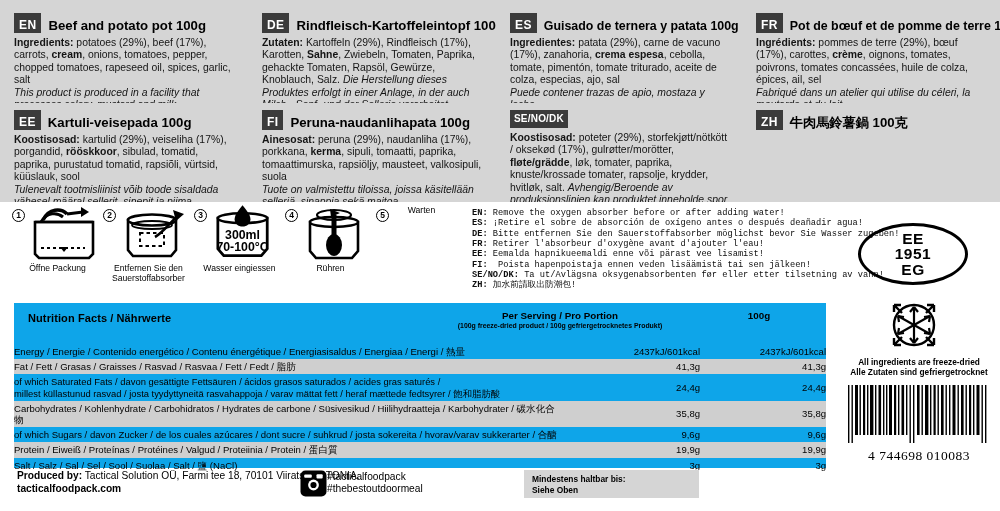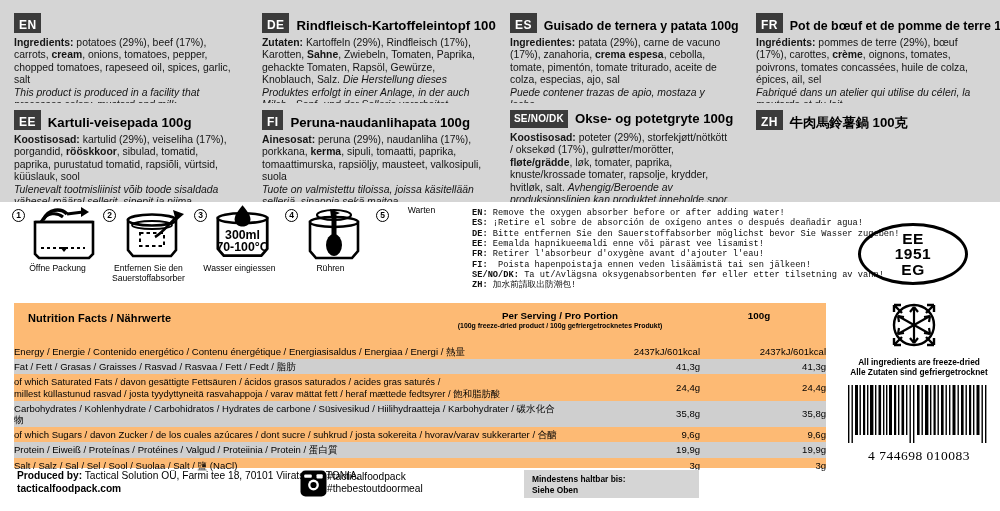--- a/index.html
+++ b/index.html
@@ -56,21 +56,21 @@
   .notes {
     position: absolute; left: 462px; top: 3px; width: 372px;
     font-size: 8.7px; line-height: 10.35px; color: #0d0d0d; font-family: Liberation Mono, monospace;
   }
   .notes div { white-space: nowrap; }
   .notes b { font-weight: bold; }
 
   
   .nutri {
     position: absolute; left: 14px; top: 303px; width: 812px; height: 165px;
-    background: #fdba74;
+    background: #0ea5e9;
   }
   .nutri-title { font-size: 11px; font-weight: bold; padding: 9px 0 0 14px; letter-spacing: .1px; }
   .nutri-head {
     position: absolute; right: 4px; top: 7px; width: 420px;
     display: flex; justify-content: flex-end; align-items: flex-start;
   }
   .col-serving { width: 272px; text-align: center; }
   .col-serving .t1 { font-size: 9.8px; font-weight: bold; }
   .col-serving .t2 { font-size: 6.9px; font-weight: bold; margin-top: 1px; }
   .col-100 { width: 126px; text-align: center; font-size: 9.8px; font-weight: bold; padding-top: 0px; }
@@ -124,20 +124,21 @@
 </head>
 <body>
 
 <div class="label">
 
   <div class="ingredients-block">
 
     <div class="lang-cell">
       <div class="lang-head">
         <span class="lang-tag">EN</span>
+        <span class="lang-title">Beef and potato pot 100g</span>
       </div>
       <div class="ing-text">
         <b>Ingredients:</b>
         <span>potatoes (29%), beef (17%), carrots, <b>cream</b>, onions, tomatoes, pepper, chopped tomatoes, rapeseed oil, spices, garlic, salt</span>
         <i style="display:block">This product is produced in a facility that processes celery, mustard and milk.</i>
       </div>
     </div>
 
     <div class="lang-cell">
       <div class="lang-head">
@@ -194,21 +195,20 @@
       <div class="ing-text">
         <b>Ainesosat:</b>
         <span>peruna (29%), naudanliha (17%), porkkana, <b>kerma</b>, sipuli, tomaatti, paprika, tomaattimurska, rapsiöljy, mausteet, valkosipuli, suola</span>
         <i style="display:block">Tuote on valmistettu tiloissa, joissa käsitellään selleriä, sinappia sekä maitoa.</i>
       </div>
     </div>
 
     <div class="lang-cell r2">
       <div class="lang-head">
         <span class="lang-tag wide">SE/NO/DK</span>
-        <span class="lang-title">Okse- og potetgryte 100g</span>
       </div>
       <div class="ing-text">
         <b>Koostisosad:</b>
         <span>poteter (29%), storfekjøtt/nötkött / oksekød (17%), gulrøtter/morötter, <b>fløte/grädde</b>, løk, tomater, paprika, knuste/krossade tomater, rapsolje, krydder, hvitløk, salt. </span><i>Avhengig/Beroende av produksjonslinjen kan produktet inneholde spor av selleri, sennep og melk/mjølk.</i>
       </div>
     </div>
 
     <div class="lang-cell r2">
       <div class="lang-head">
         <span class="lang-tag">ZH</span>
@@ -287,22 +287,22 @@
         <div class="step-num">5</div>
         <div class="step-cap">Warten</div>
       </div>
 
     </div>
 
     <div class="notes">
       <div><b>EN:</b> <span>Remove the oxygen absorber before or after adding water!</span></div>
       <div><b>ES:</b> <span>¡Retire el sobre de absorción de oxígeno antes o después deañadir agua!</span></div>
       <div><b>DE:</b> <span>Bitte entfernen Sie den Sauerstoffabsorber möglichst bevor Sie Wasser zugeben!</span></div>
+      <div><b>FR:</b> <span>Retirer l'absorbeur d'oxygène avant d'ajouter l'eau!</span></div>
       <div><b>EE:</b> <span>Eemalda hapnikueemaldi enne või pärast vee lisamist!</span></div>
-      <div><b>FR:</b> <span>Retirer l'absorbeur d'oxygène avant d'ajouter l'eau!</span></div>
       <div><b>FI:</b> &nbsp;<span>Poista hapenpoistaja ennen veden lisäämistä tai sen jälkeen!</span></div>
       <div><b>SE/NO/DK:</b> <span>Ta ut/Avlägsna oksygenabsorbenten før eller etter tilsetning av vann!</span></div>
       <div><b>ZH:</b> <span>加水前請取出防潮包!</span></div>
     </div>
   </div>
 
   <div class="nutri">
     <div class="nutri-title">Nutrition Facts / Nährwerte</div>
     <div class="nutri-head">
       <div class="col-serving">

